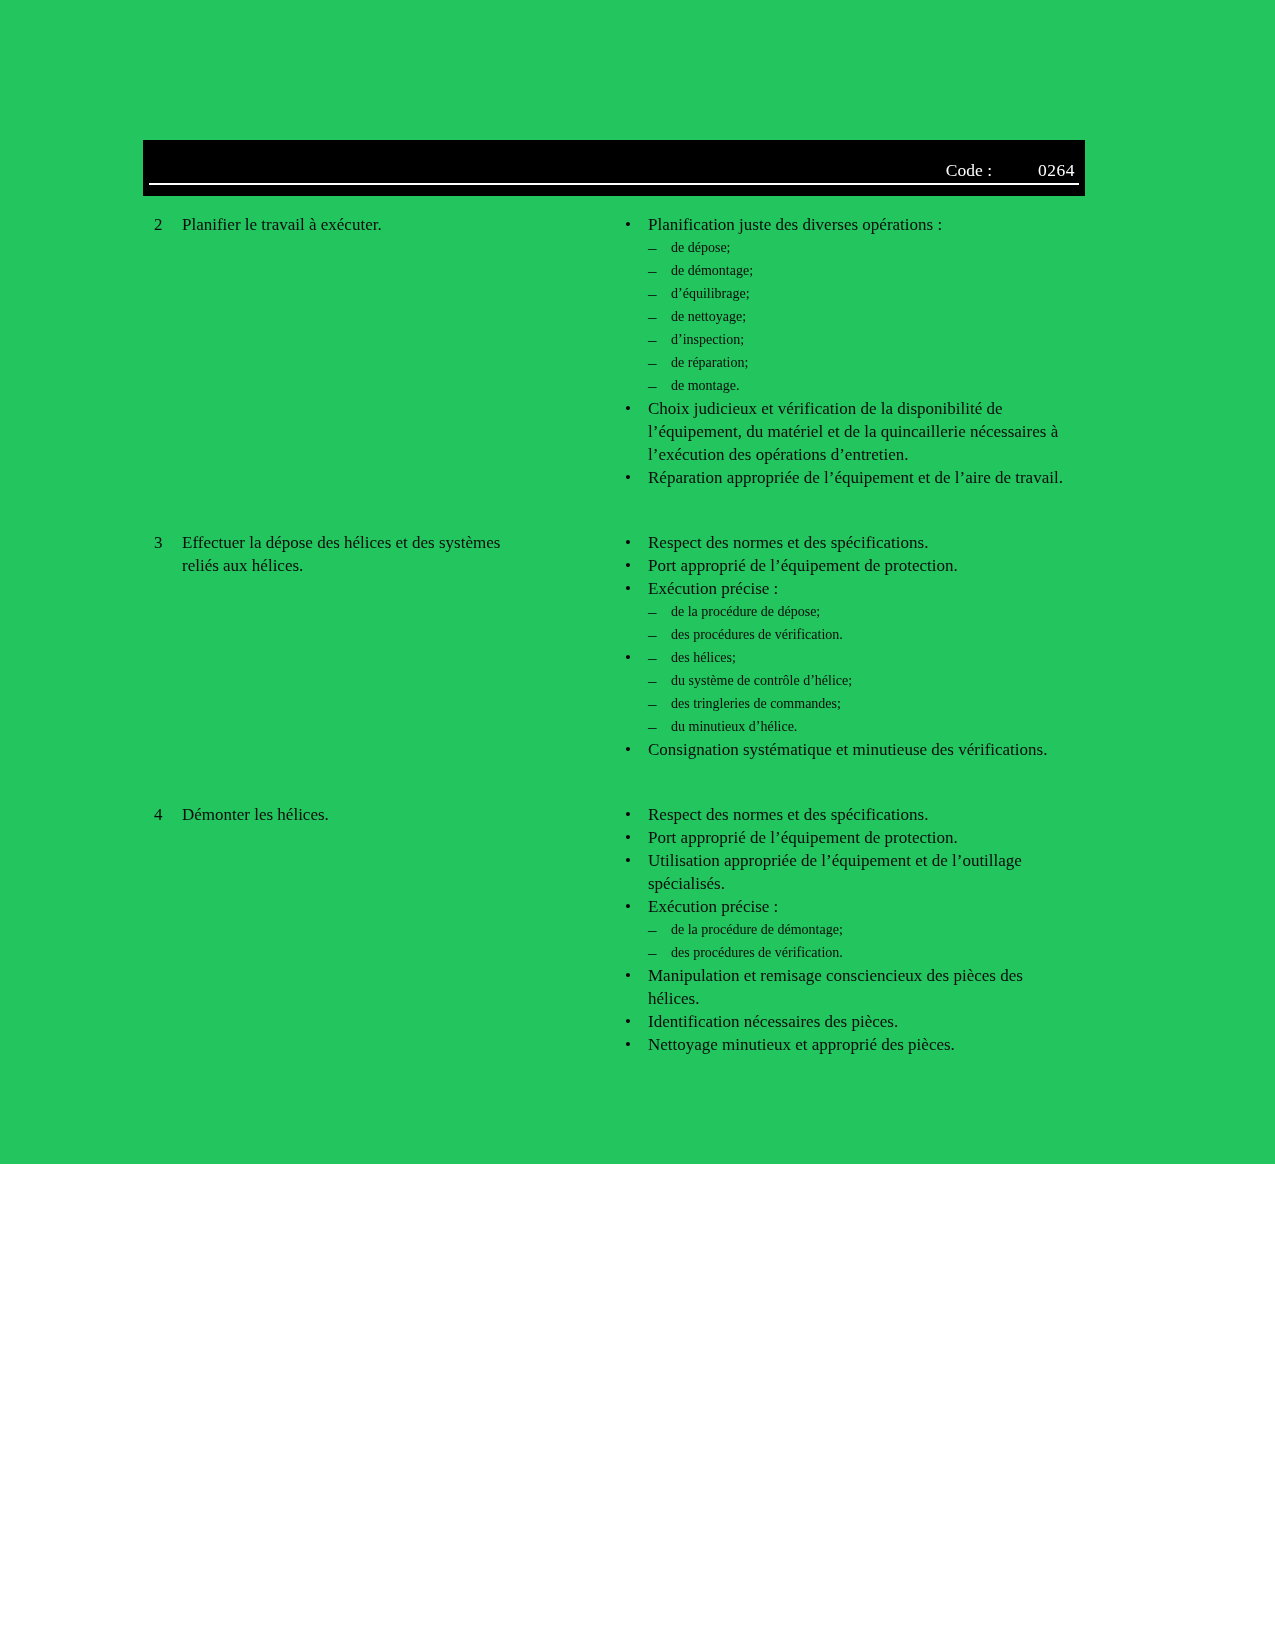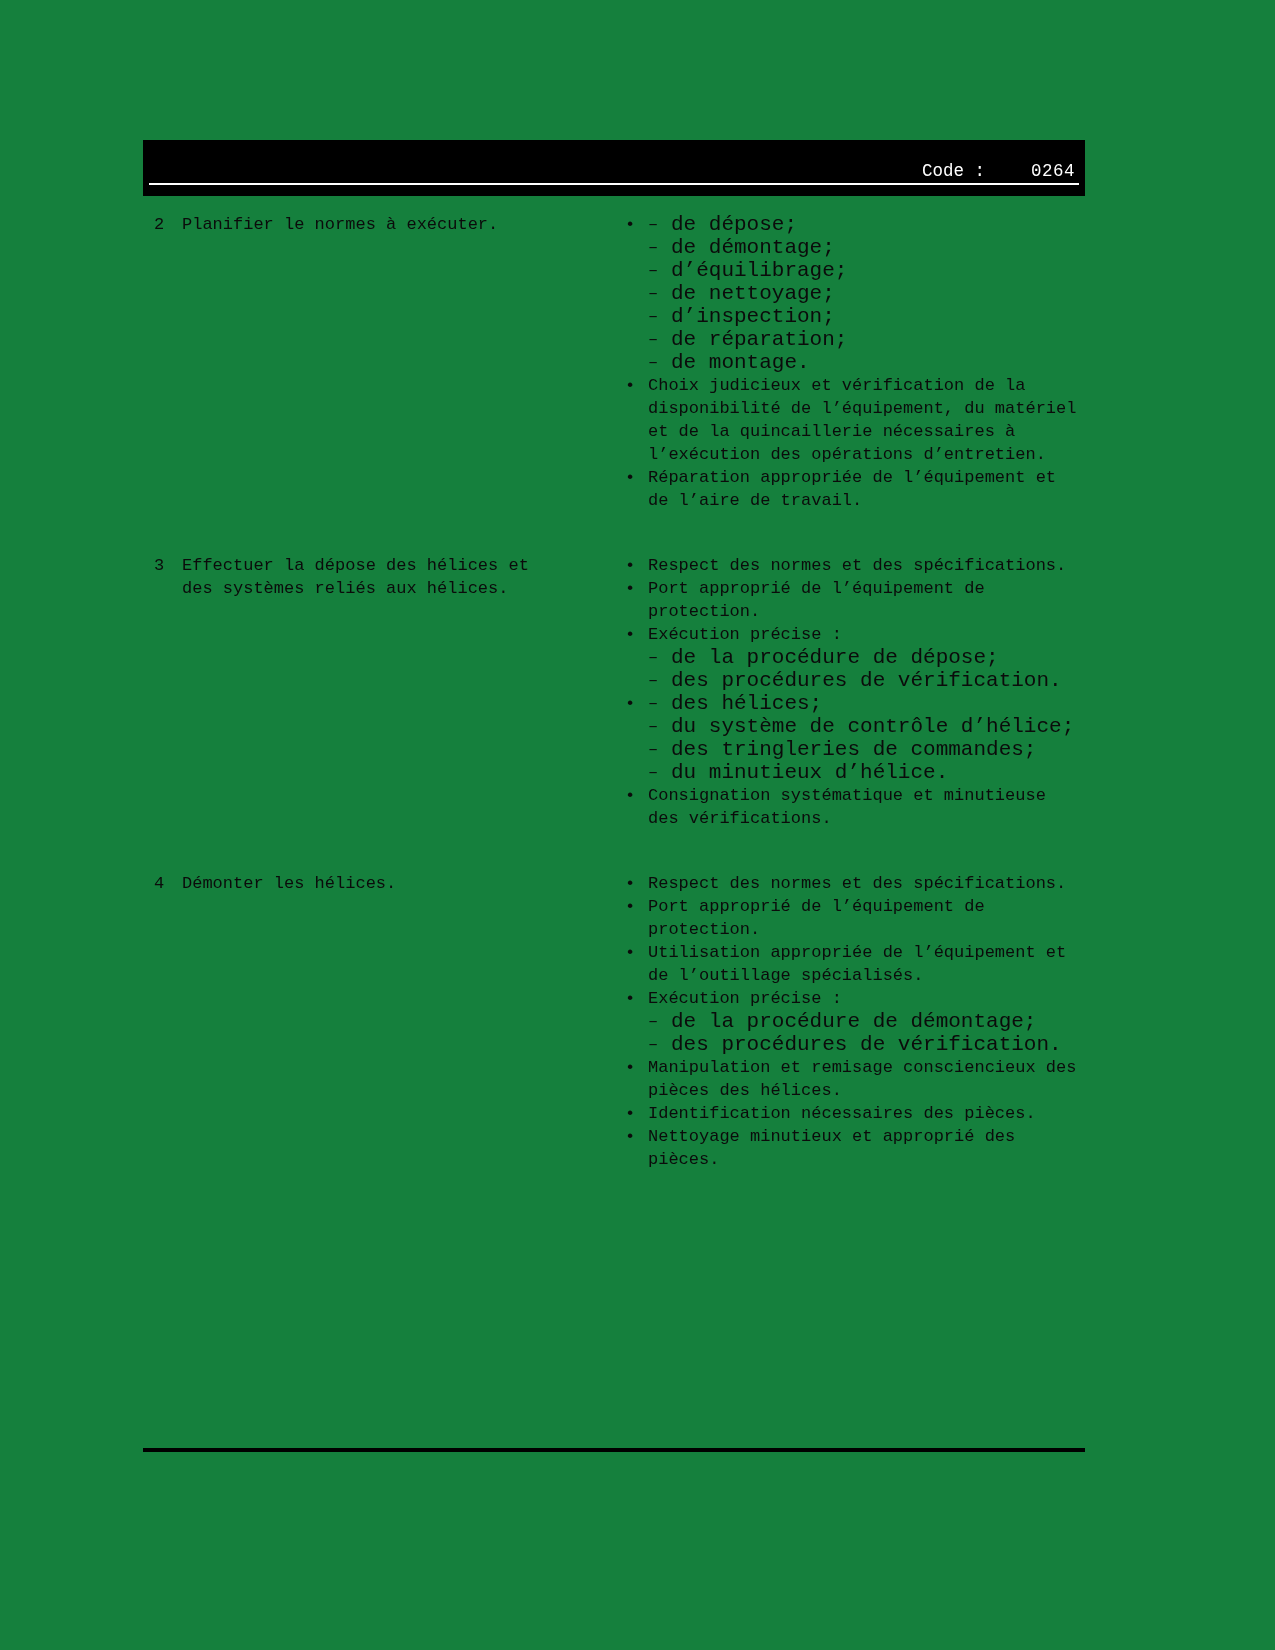--- a/index.html
+++ b/index.html
@@ -1,23 +1,23 @@
 <!DOCTYPE html>
 <html><head>
 <meta charset="utf-8">
 <style>
   * { margin: 0; padding: 0; box-sizing: border-box; }
   html, body { background: #ffffff; }
   body { width: 1275px; height: 1650px; }
   .page {
     position: relative;
     width: 1275px;
-    height: 1650px;
-    background: #15803d;
-    font-family: Liberation Mono, monospace;
+    height: 1164px;
+    background: #22c55e;
+    font-family: Liberation Serif, serif;
     color: #0b0b0b;
     overflow: hidden;
   }
 
   
   .header-bar {
     position: absolute;
     top: 140px; left: 143px;
     width: 942px; height: 56px;
     background: #000000;
@@ -86,21 +86,21 @@
     line-height: 23px;
   }
   .sub-item { display: flex; }
   .dash-glyph {
     flex: 0 0 23px;
     width: 23px;
     font-size: 17px;
     line-height: 23px;
   }
   .dash-text {
-    font-size: 21px;
+    font-size: 14px;
     line-height: 23px;
   }
 
   
   .footer {
     position: absolute;
     top: 1448px; left: 143px;
     width: 942px;
   }
   .footer-rule { height: 4px; background: #000000; }
@@ -130,26 +130,27 @@
     <div class="header-text">
       <span class="code-label">Code :</span>
       <span class="code-value">0264</span>
     </div>
   </div>
 
   <div class="content" id="sections-container">
   <div class="section">
     <div class="task-cell">
       <span class="section-number">2</span>
-      <span class="task-text">Planifier le normes à exécuter.</span>
+      <span class="task-text">Planifier le travail à exécuter.</span>
     </div>
     <div class="criteria-list">
   <div class="bullet-item">
     <span class="bullet-glyph">•</span>
     <div class="bullet-body">
+      <div class="bullet-text">Planification juste des diverses opérations :</div>
       <div class="sub-list">
   <div class="sub-item">
     <span class="dash-glyph">–</span>
     <span class="dash-text">de dépose;</span>
   </div>
 
   <div class="sub-item">
     <span class="dash-glyph">–</span>
     <span class="dash-text">de démontage;</span>
   </div>

